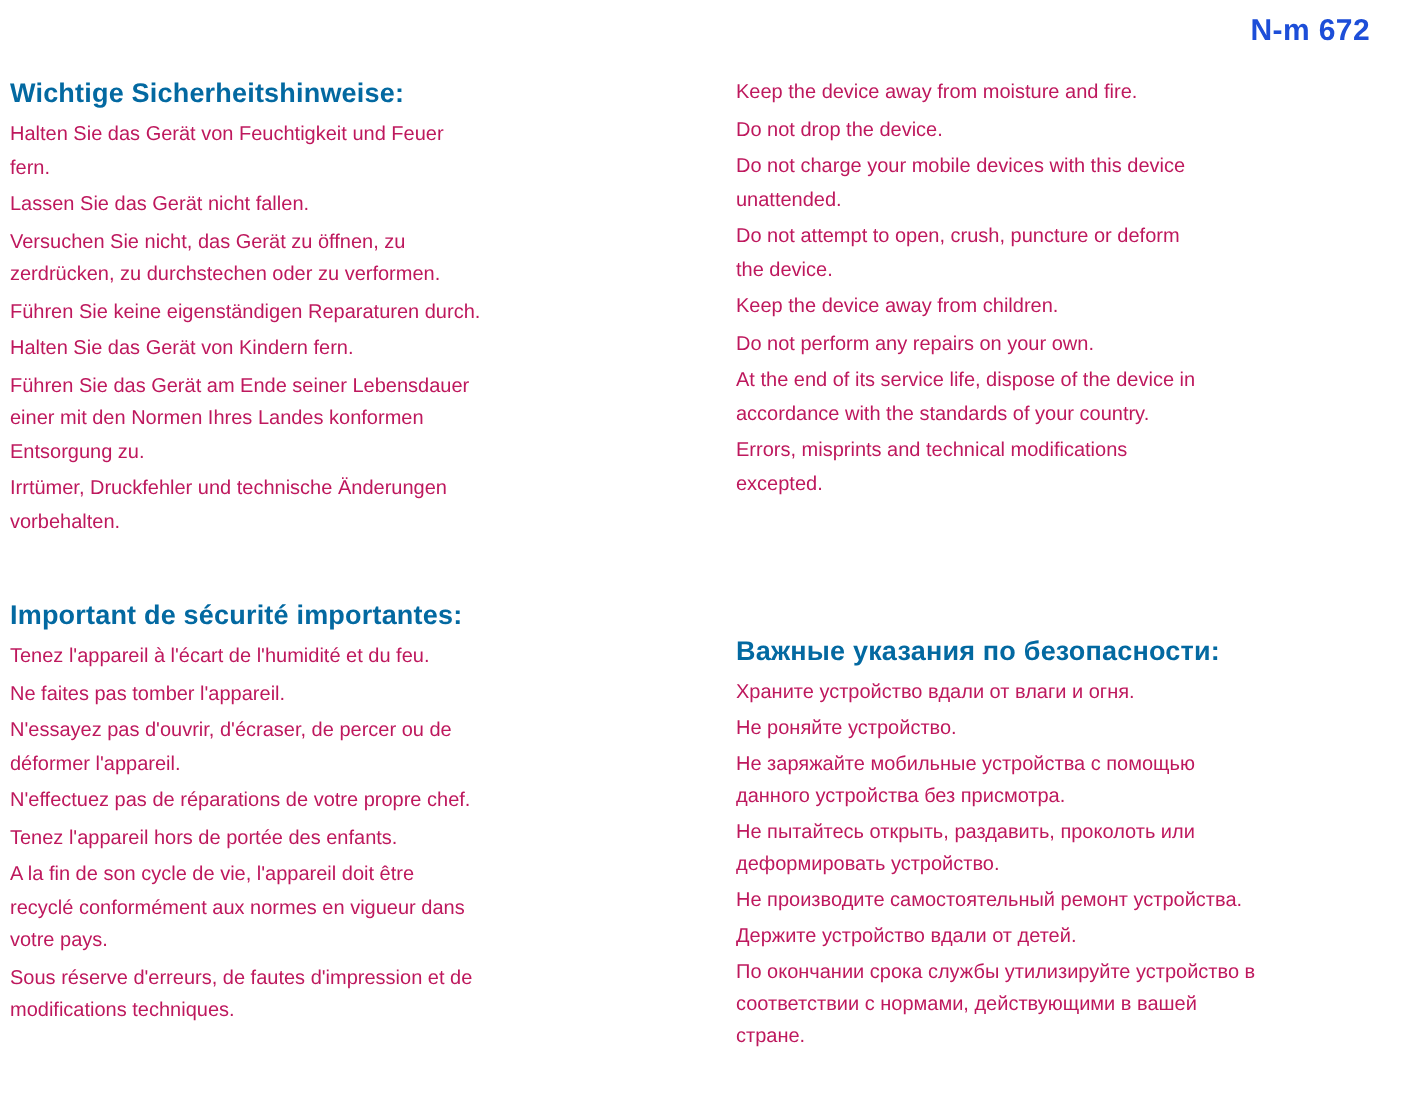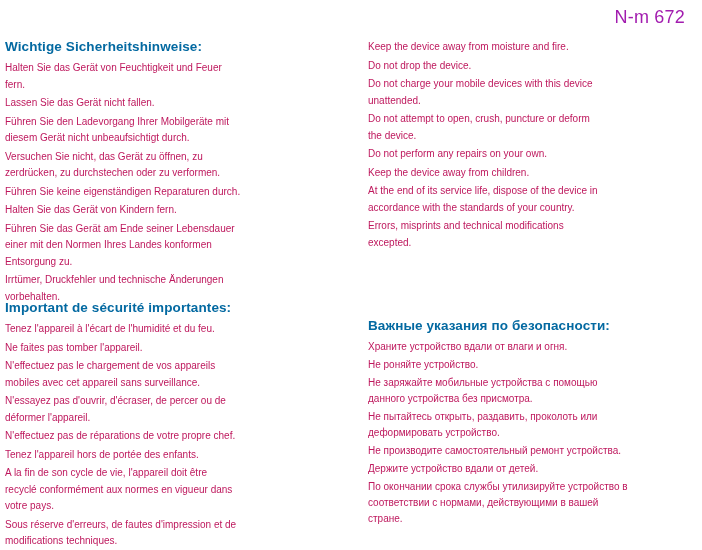--- a/index.html
+++ b/index.html
@@ -7,24 +7,24 @@
   body {
     position: relative;
     background: #ffffff;
     font-family: "Liberation Sans", sans-serif;
     overflow: hidden;
   }
   .doc-code {
     position: absolute;
     top: 7px;
     right: 17px;
-    font-size: 18px;
-    font-weight: 400;
+    font-size: 15px;
+    font-weight: 700;
     letter-spacing: 0.2px;
-    color: #a21caf;
+    color: #1d4ed8;
   }
   .sec {
     position: absolute;
   }
   .sec h2 {
     font-size: 13.5px;
     font-weight: 700;
     color: #0369a1;
     margin-bottom: 6px;
     letter-spacing: 0.1px;
@@ -45,54 +45,50 @@
 </head>
 <body>
 
 <div class="doc-code">N-m 672</div>
 
 <div class="sec sec-de">
   <h2>Wichtige Sicherheitshinweise:</h2>
   <p>Halten Sie das Gerät von Feuchtigkeit und Feuer
 fern.</p>
   <p>Lassen Sie das Gerät nicht fallen.</p>
-  <p>Führen Sie den Ladevorgang Ihrer Mobilgeräte mit
-diesem Gerät nicht unbeaufsichtigt durch.</p>
   <p>Versuchen Sie nicht, das Gerät zu öffnen, zu
 zerdrücken, zu durchstechen oder zu verformen.</p>
   <p>Führen Sie keine eigenständigen Reparaturen durch.</p>
   <p>Halten Sie das Gerät von Kindern fern.</p>
   <p>Führen Sie das Gerät am Ende seiner Lebensdauer
 einer mit den Normen Ihres Landes konformen
 Entsorgung zu.</p>
   <p>Irrtümer, Druckfehler und technische Änderungen
 vorbehalten.</p>
 </div>
 
 <div class="sec sec-en">
   <p>Keep the device away from moisture and fire.</p>
   <p>Do not drop the device.</p>
   <p>Do not charge your mobile devices with this device
 unattended.</p>
   <p>Do not attempt to open, crush, puncture or deform
 the device.</p>
+  <p>Keep the device away from children.</p>
   <p>Do not perform any repairs on your own.</p>
-  <p>Keep the device away from children.</p>
   <p>At the end of its service life, dispose of the device in
 accordance with the standards of your country.</p>
   <p>Errors, misprints and technical modifications
 excepted.</p>
 </div>
 
 <div class="sec sec-fr">
   <h2>Important de sécurité importantes:</h2>
   <p>Tenez l'appareil à l'écart de l'humidité et du feu.</p>
   <p>Ne faites pas tomber l'appareil.</p>
-  <p>N'effectuez pas le chargement de vos appareils
-mobiles avec cet appareil sans surveillance.</p>
   <p>N'essayez pas d'ouvrir, d'écraser, de percer ou de
 déformer l'appareil.</p>
   <p>N'effectuez pas de réparations de votre propre chef.</p>
   <p>Tenez l'appareil hors de portée des enfants.</p>
   <p>A la fin de son cycle de vie, l'appareil doit être
 recyclé conformément aux normes en vigueur dans
 votre pays.</p>
   <p>Sous réserve d'erreurs, de fautes d'impression et de
 modifications techniques.</p>
 </div>

